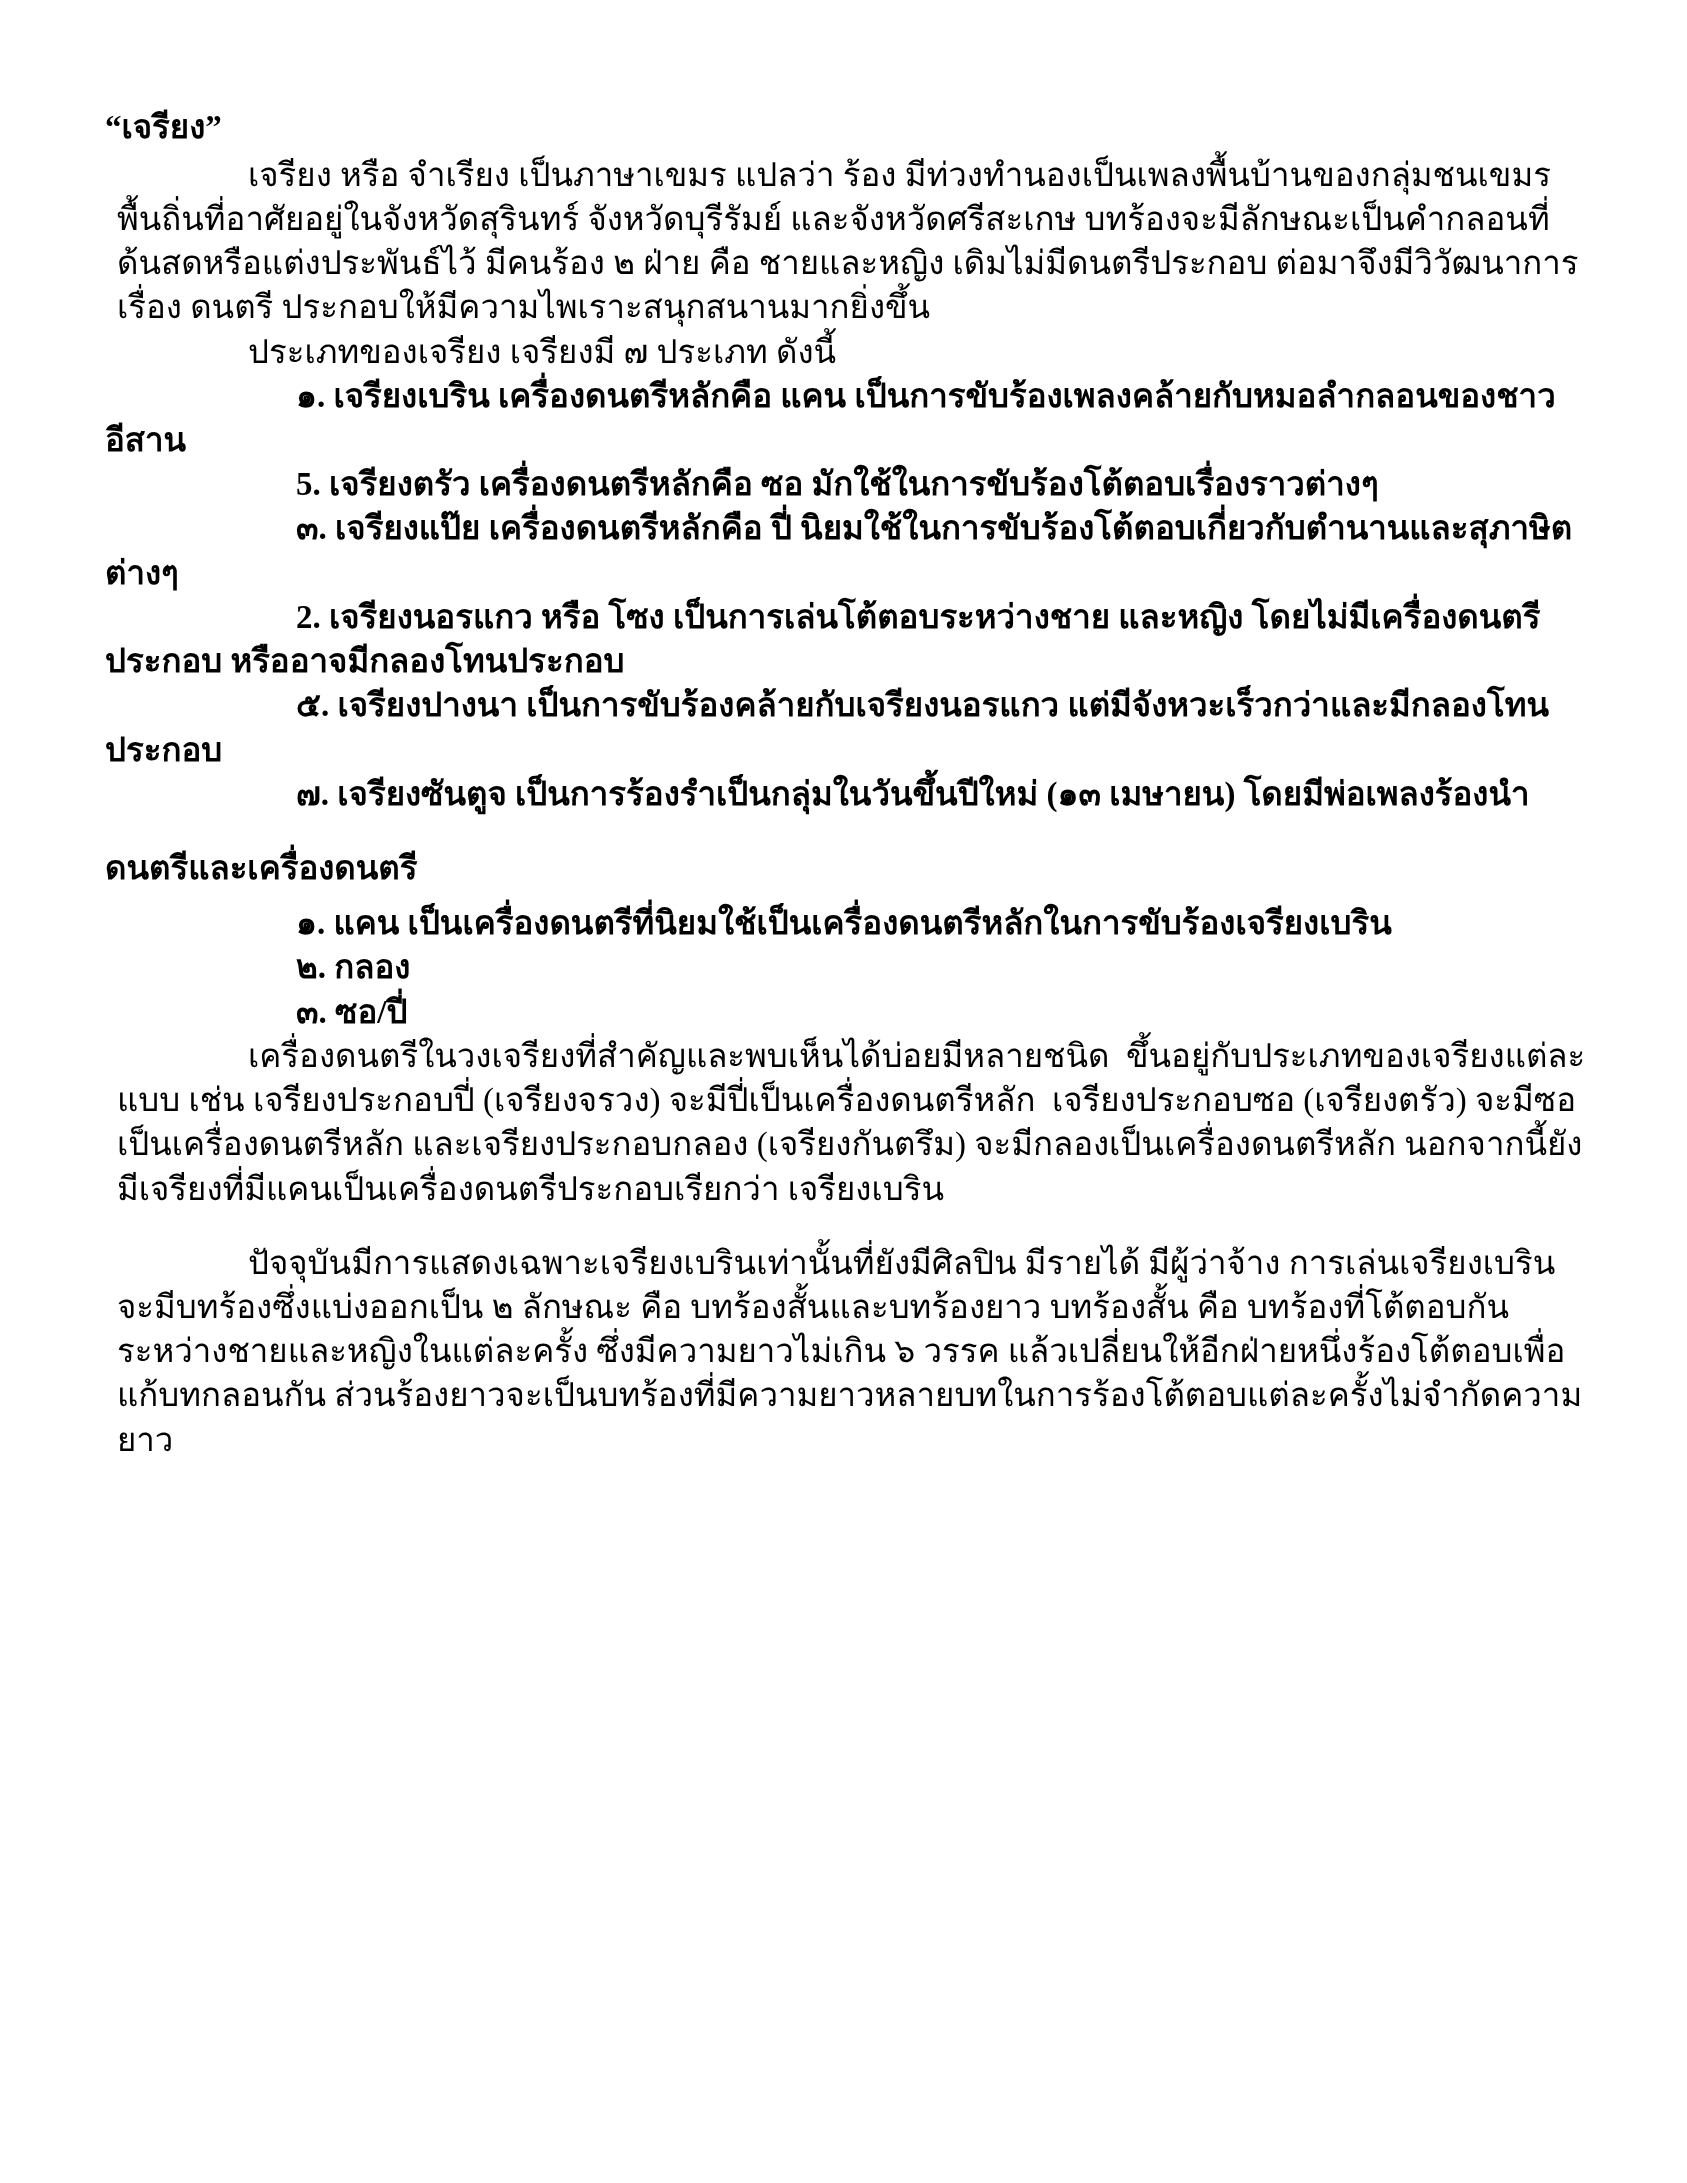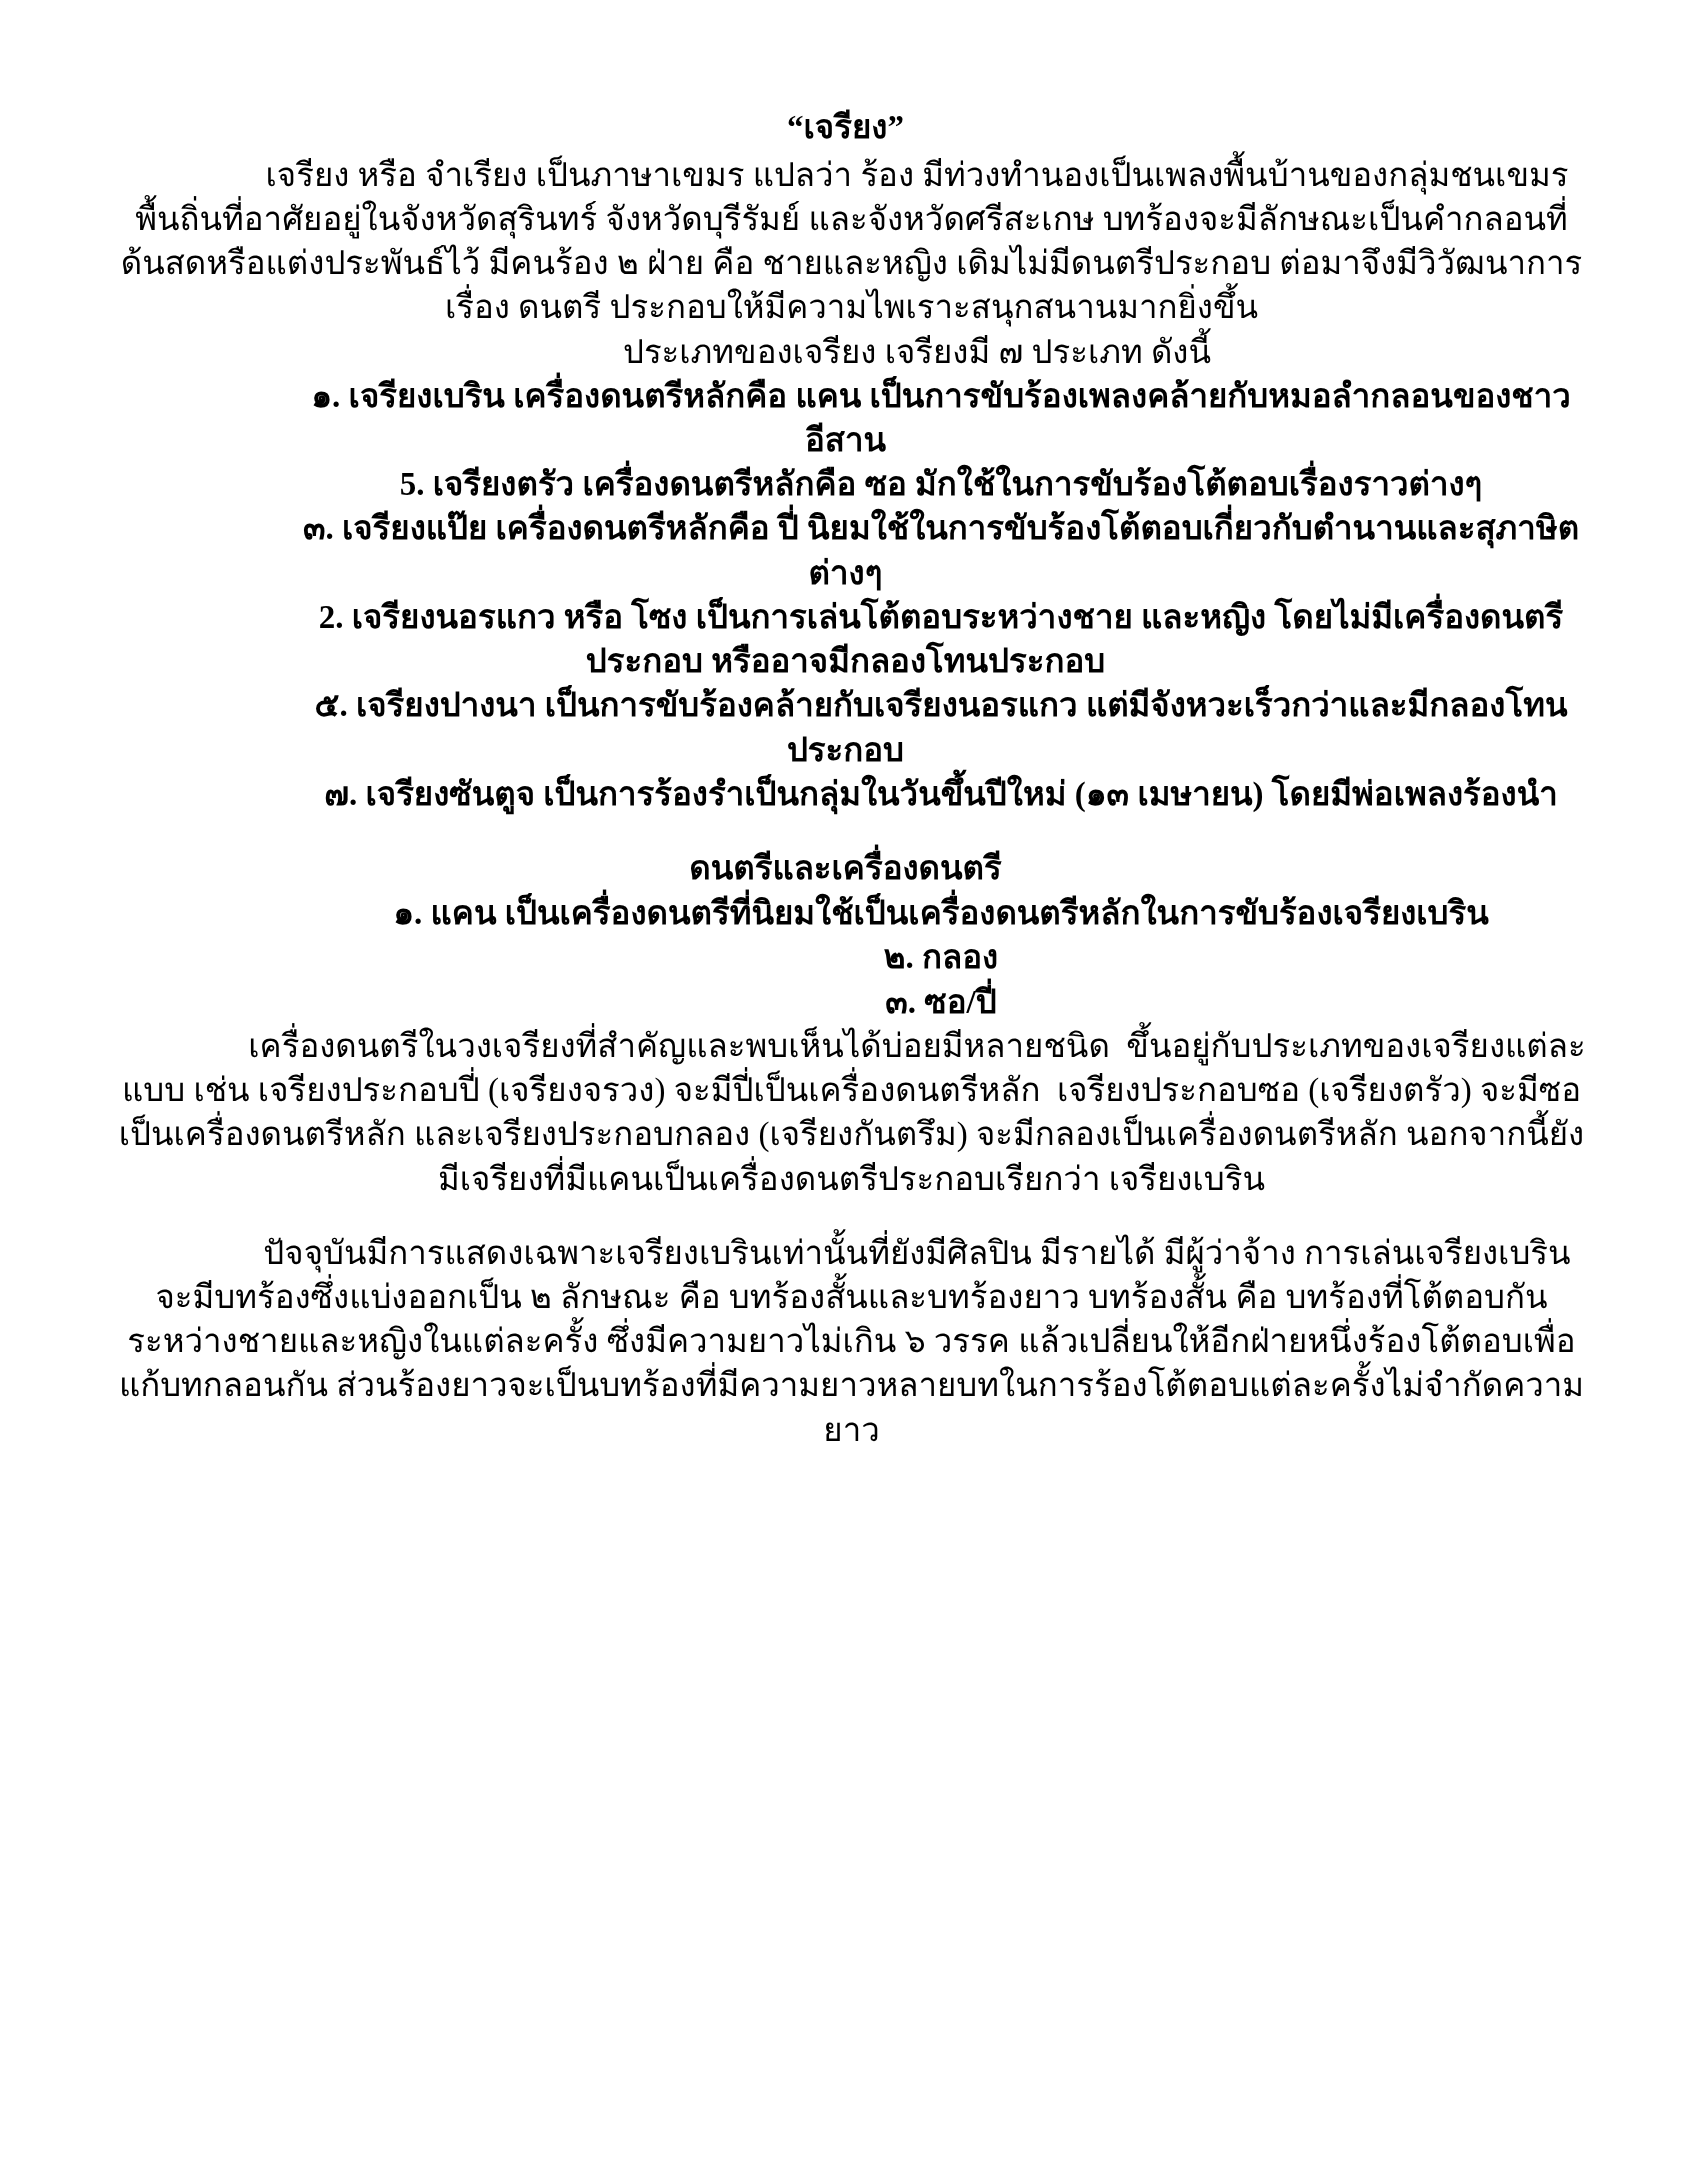--- a/index.html
+++ b/index.html
@@ -27,40 +27,39 @@
     line-height: 1.34;
     text-align: left;
   }
   p {
     margin: 0;
     padding: 0;
     font-size: 33px;
     line-height: 1.34;
     white-space: pre-wrap;
     word-break: break-word;
-    text-align: center;
   }
   .title-line {
     font-weight: bold;
     margin-bottom: 3.5px;
   }
   .para {
     text-indent: 131px;
     margin-bottom: 0;
     margin-left: 12px;
   }
   .list-item {
     text-indent: 191px;
     font-weight: bold;
   }
   .section-heading {
     font-weight: bold;
     text-indent: 0;
     margin-top: 30px;
-    margin-bottom: 1px;
+    margin-bottom: 11px;
   }
   .spacer-md { height: 30px; }
 </style>
 </head>
 <body>
 
 <div class="page">
   <div class="doc-body">
 
     <p class="title-line">“เจรียง”</p>

